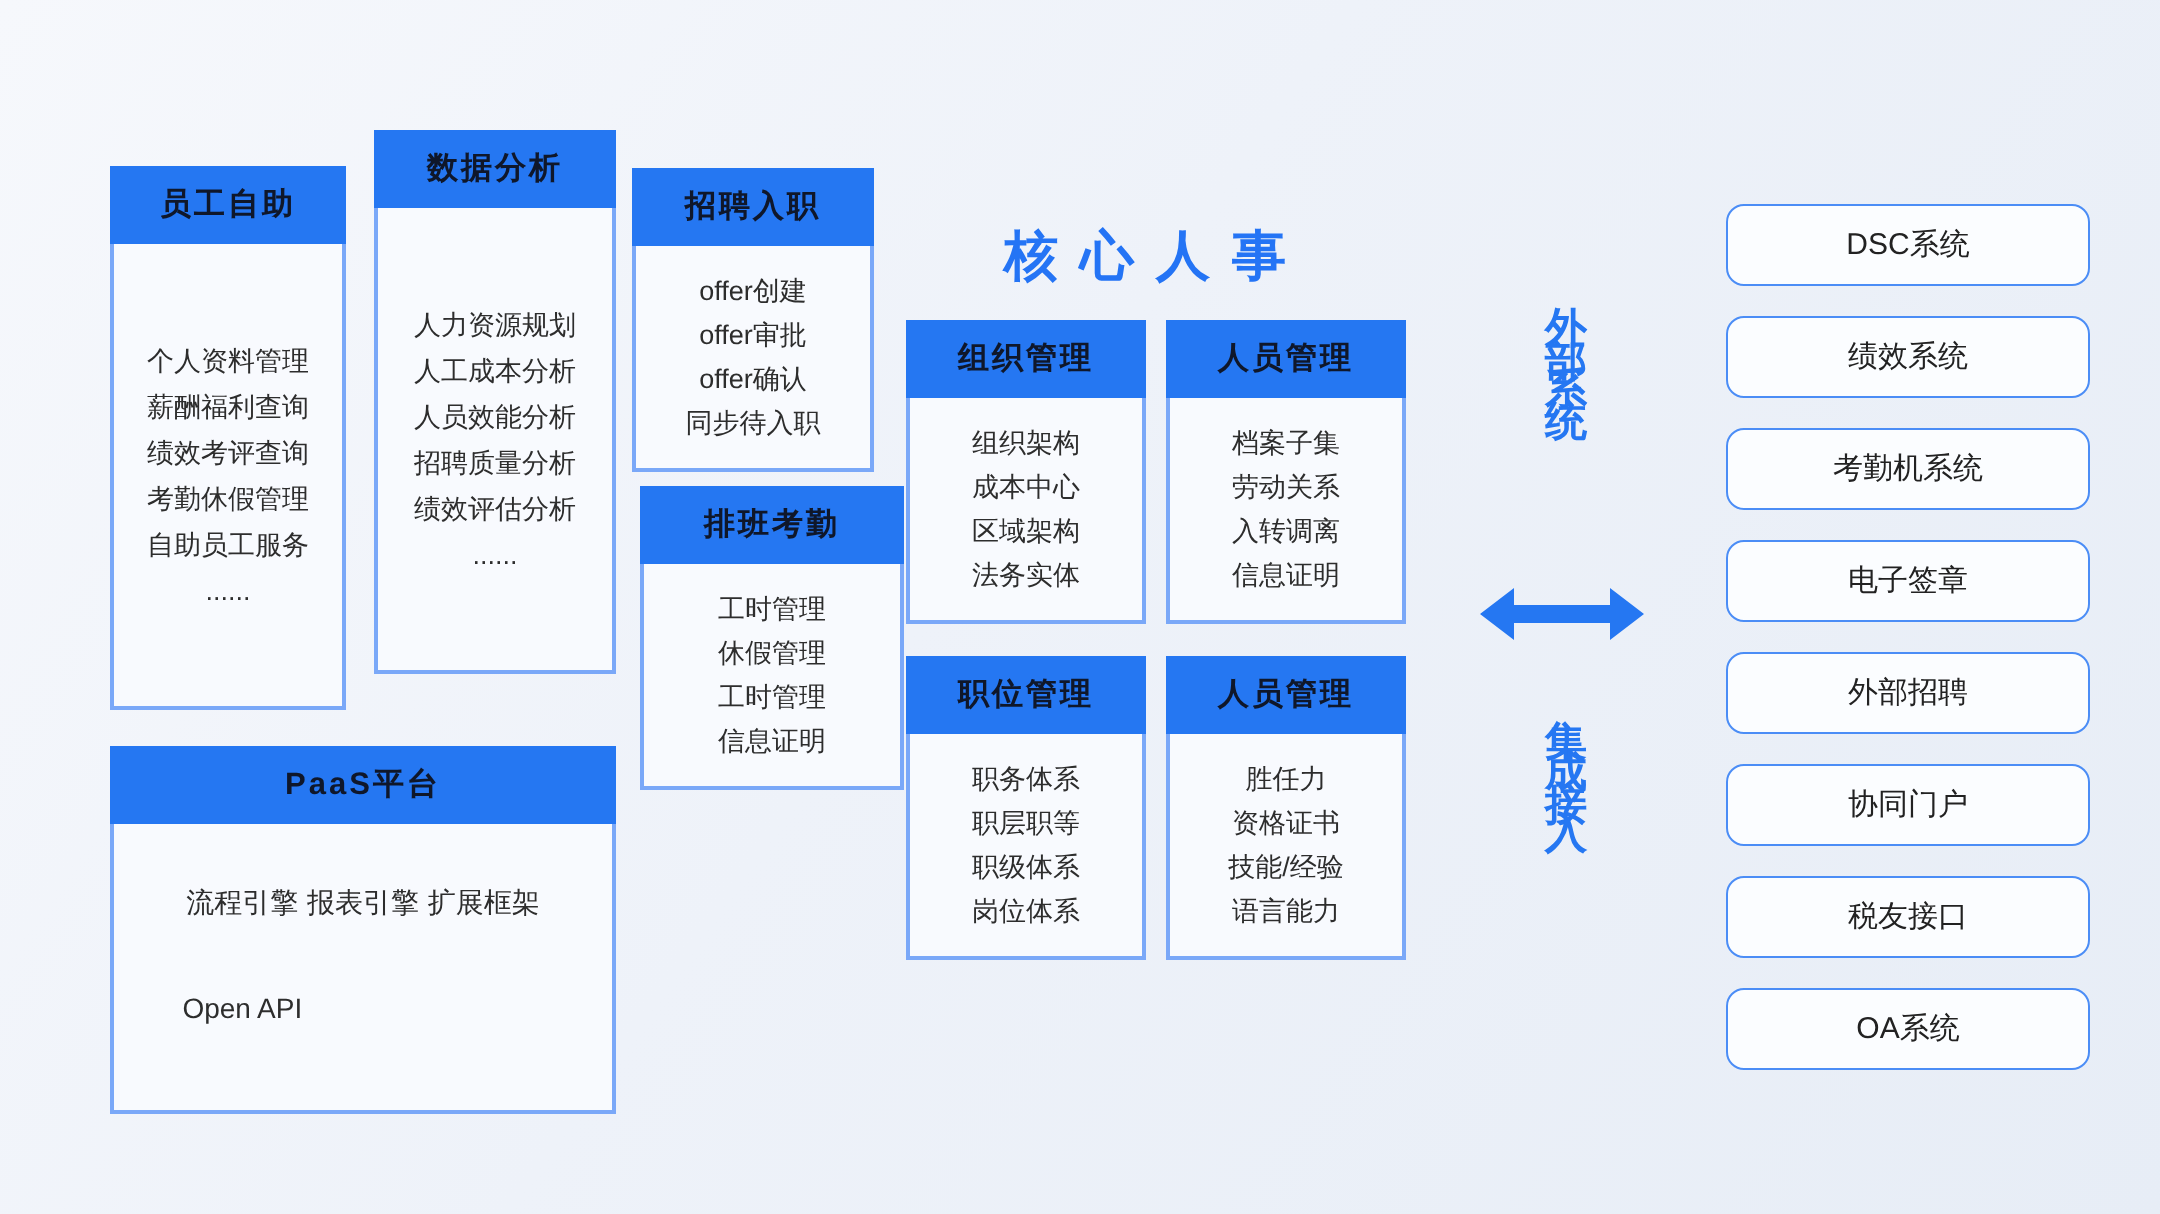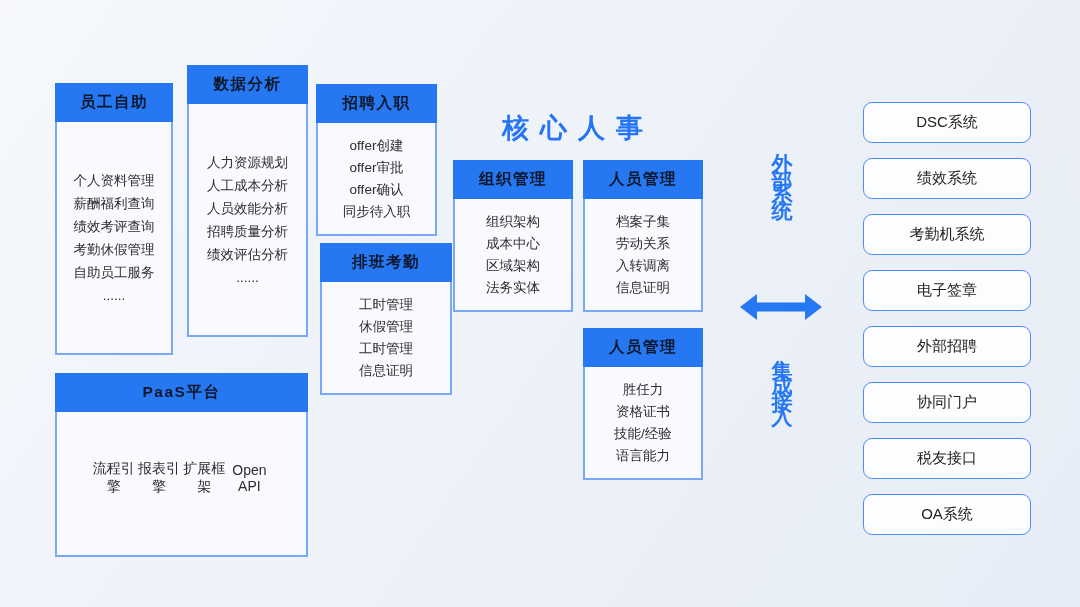--- a/index.html
+++ b/index.html
@@ -28,38 +28,38 @@
   .module-body{
     flex:1;border:2px solid var(--border-light);border-top:none;
     background:var(--body-bg);
     display:flex;flex-direction:column;align-items:center;justify-content:center;
     font-size:13.5px;color:var(--text-dark);
   }
   .module-body .item{line-height:23px;white-space:nowrap;}
   .mid .module-body .item{line-height:22px;}
   .paas-body{
     flex:1;border:2px solid var(--border-light);border-top:none;background:var(--body-bg);
-    display:grid;grid-template-columns:1fr 1fr 1fr 1fr;align-items:center;justify-items:center;
+    display:grid;grid-template-columns:1fr 1fr 1fr;align-items:center;justify-items:center;
     font-size:14px;color:var(--text-dark);
     padding:14px 34px 26px 34px;
     text-align:center;
   }
   .core-title{
     position:absolute;left:453px;top:110px;width:250px;
     text-align:center;font-size:27px;font-weight:700;
     letter-spacing:11px;color:#2474F5;white-space:nowrap;
   }
   .vlabel{
     position:absolute;writing-mode:vertical-rl;text-orientation:upright;
     color:var(--blue);font-weight:700;font-size:21px;letter-spacing:15px;
     white-space:nowrap;
   }
   .arrow{position:absolute;left:740px;top:293px;width:82px;height:28px;}
   .ext-box{
-    position:absolute;left:863px;width:168px;height:41px;
+    position:absolute;left:863px;width:182px;height:41px;
     border:1.6px solid var(--border-ext);border-radius:9px;background:#FBFDFF;
     display:flex;align-items:center;justify-content:center;
     font-size:15px;color:#222222;text-align:right;
   }
 </style>
 </head>
 <body>
 
 <div class="canvas">
 
@@ -133,20 +133,29 @@
   <div class="module mid" style="left:583px;top:160px;width:120px;height:152px">
     <div class="module-header">人员管理</div>
     <div class="module-body">
       <div class="item">档案子集</div>
       <div class="item">劳动关系</div>
       <div class="item">入转调离</div>
       <div class="item">信息证明</div>
     </div>
   </div>
 
+  <div class="module mid" style="left:453px;top:328px;width:120px;height:152px">
+    <div class="module-header">职位管理</div>
+    <div class="module-body">
+      <div class="item">职务体系</div>
+      <div class="item">职层职等</div>
+      <div class="item">职级体系</div>
+      <div class="item">岗位体系</div>
+    </div>
+  </div>
 
   <div class="module mid" style="left:583px;top:328px;width:120px;height:152px">
     <div class="module-header">人员管理</div>
     <div class="module-body">
       <div class="item">胜任力</div>
       <div class="item">资格证书</div>
       <div class="item">技能/经验</div>
       <div class="item">语言能力</div>
     </div>
   </div>

